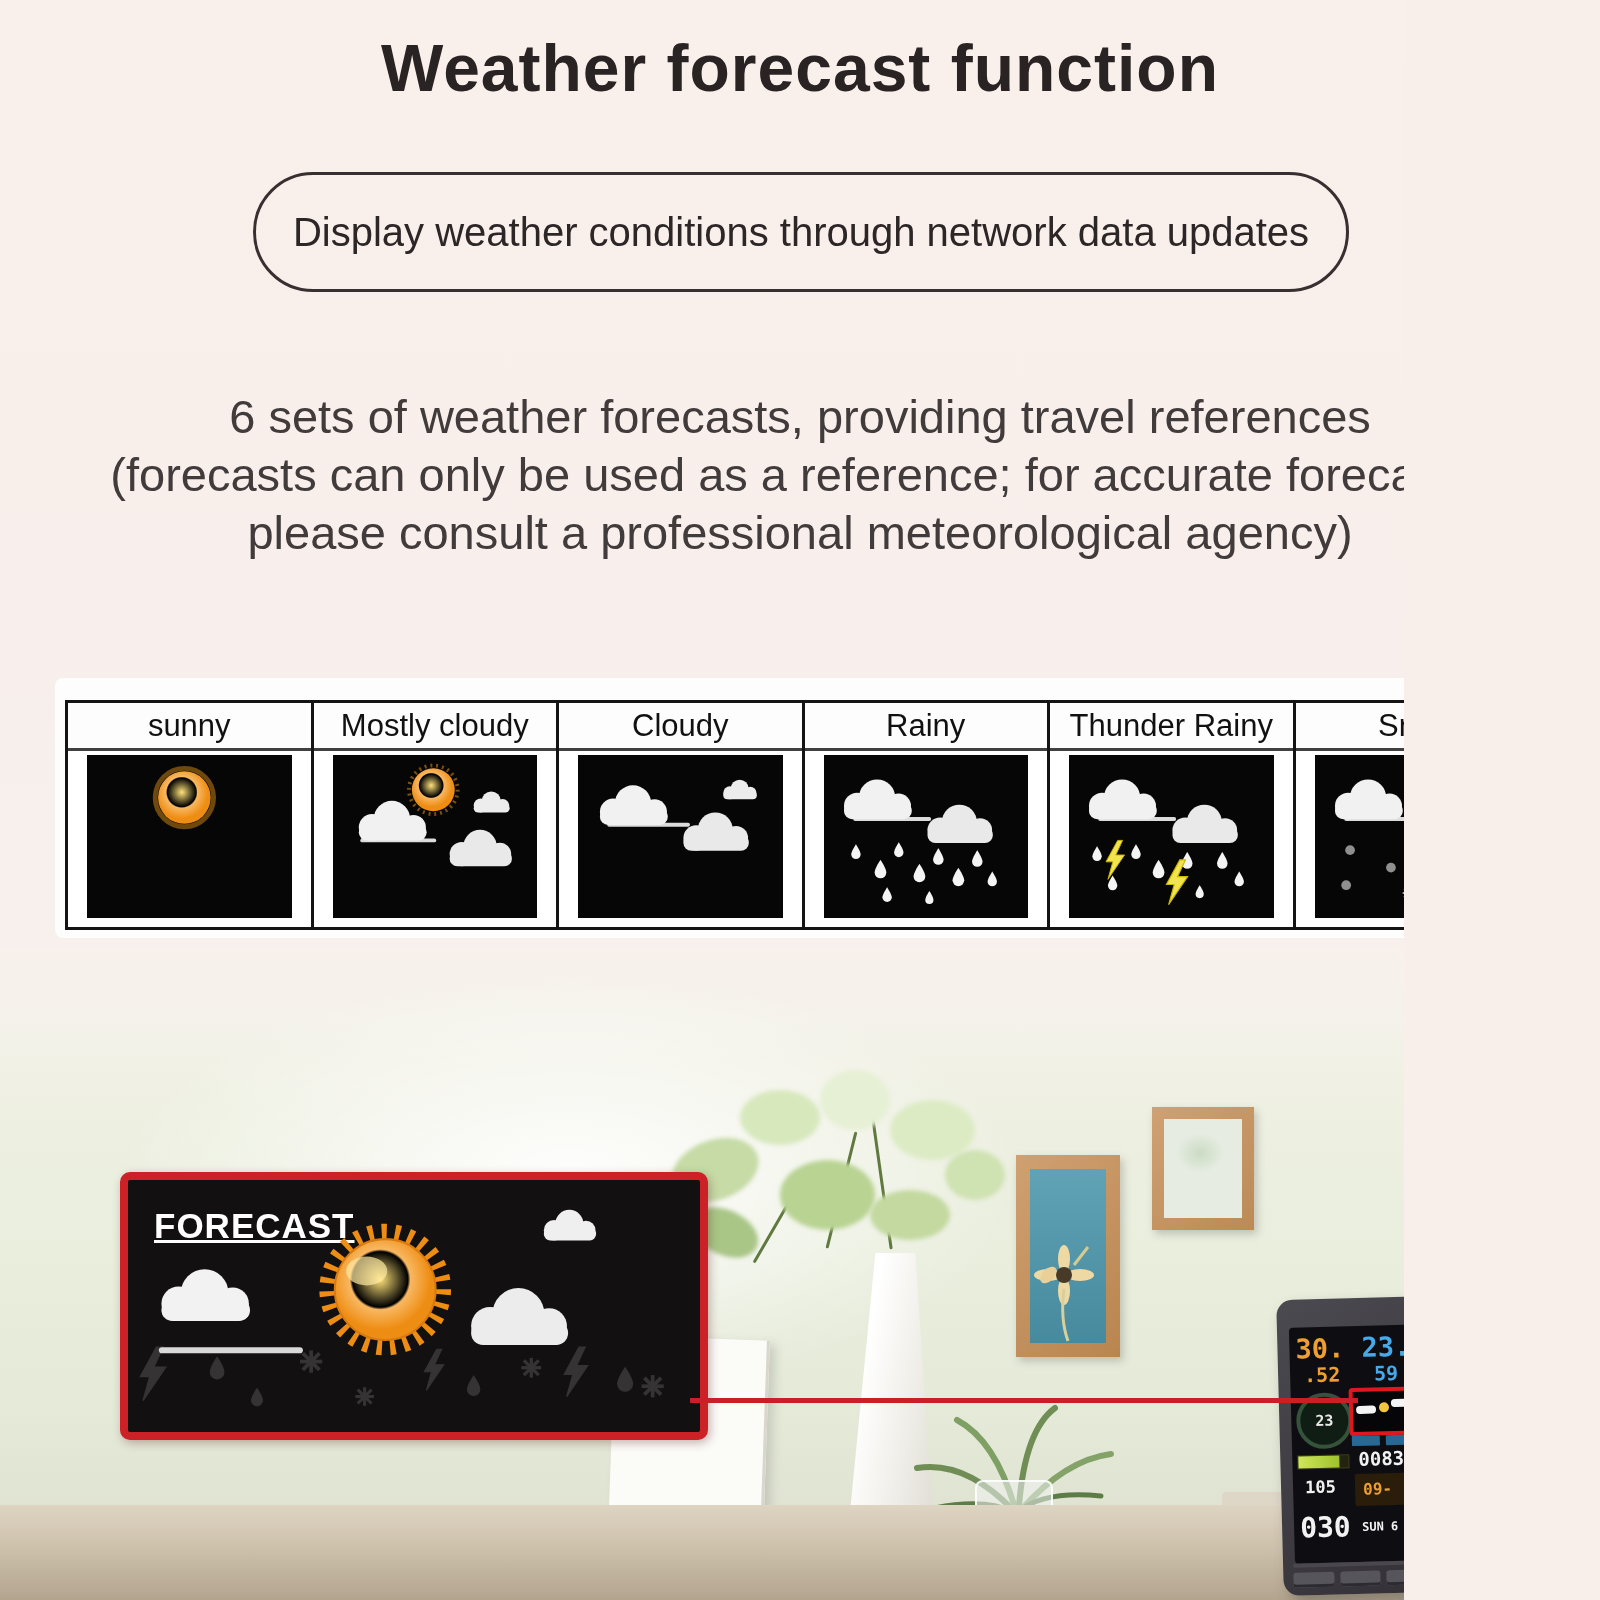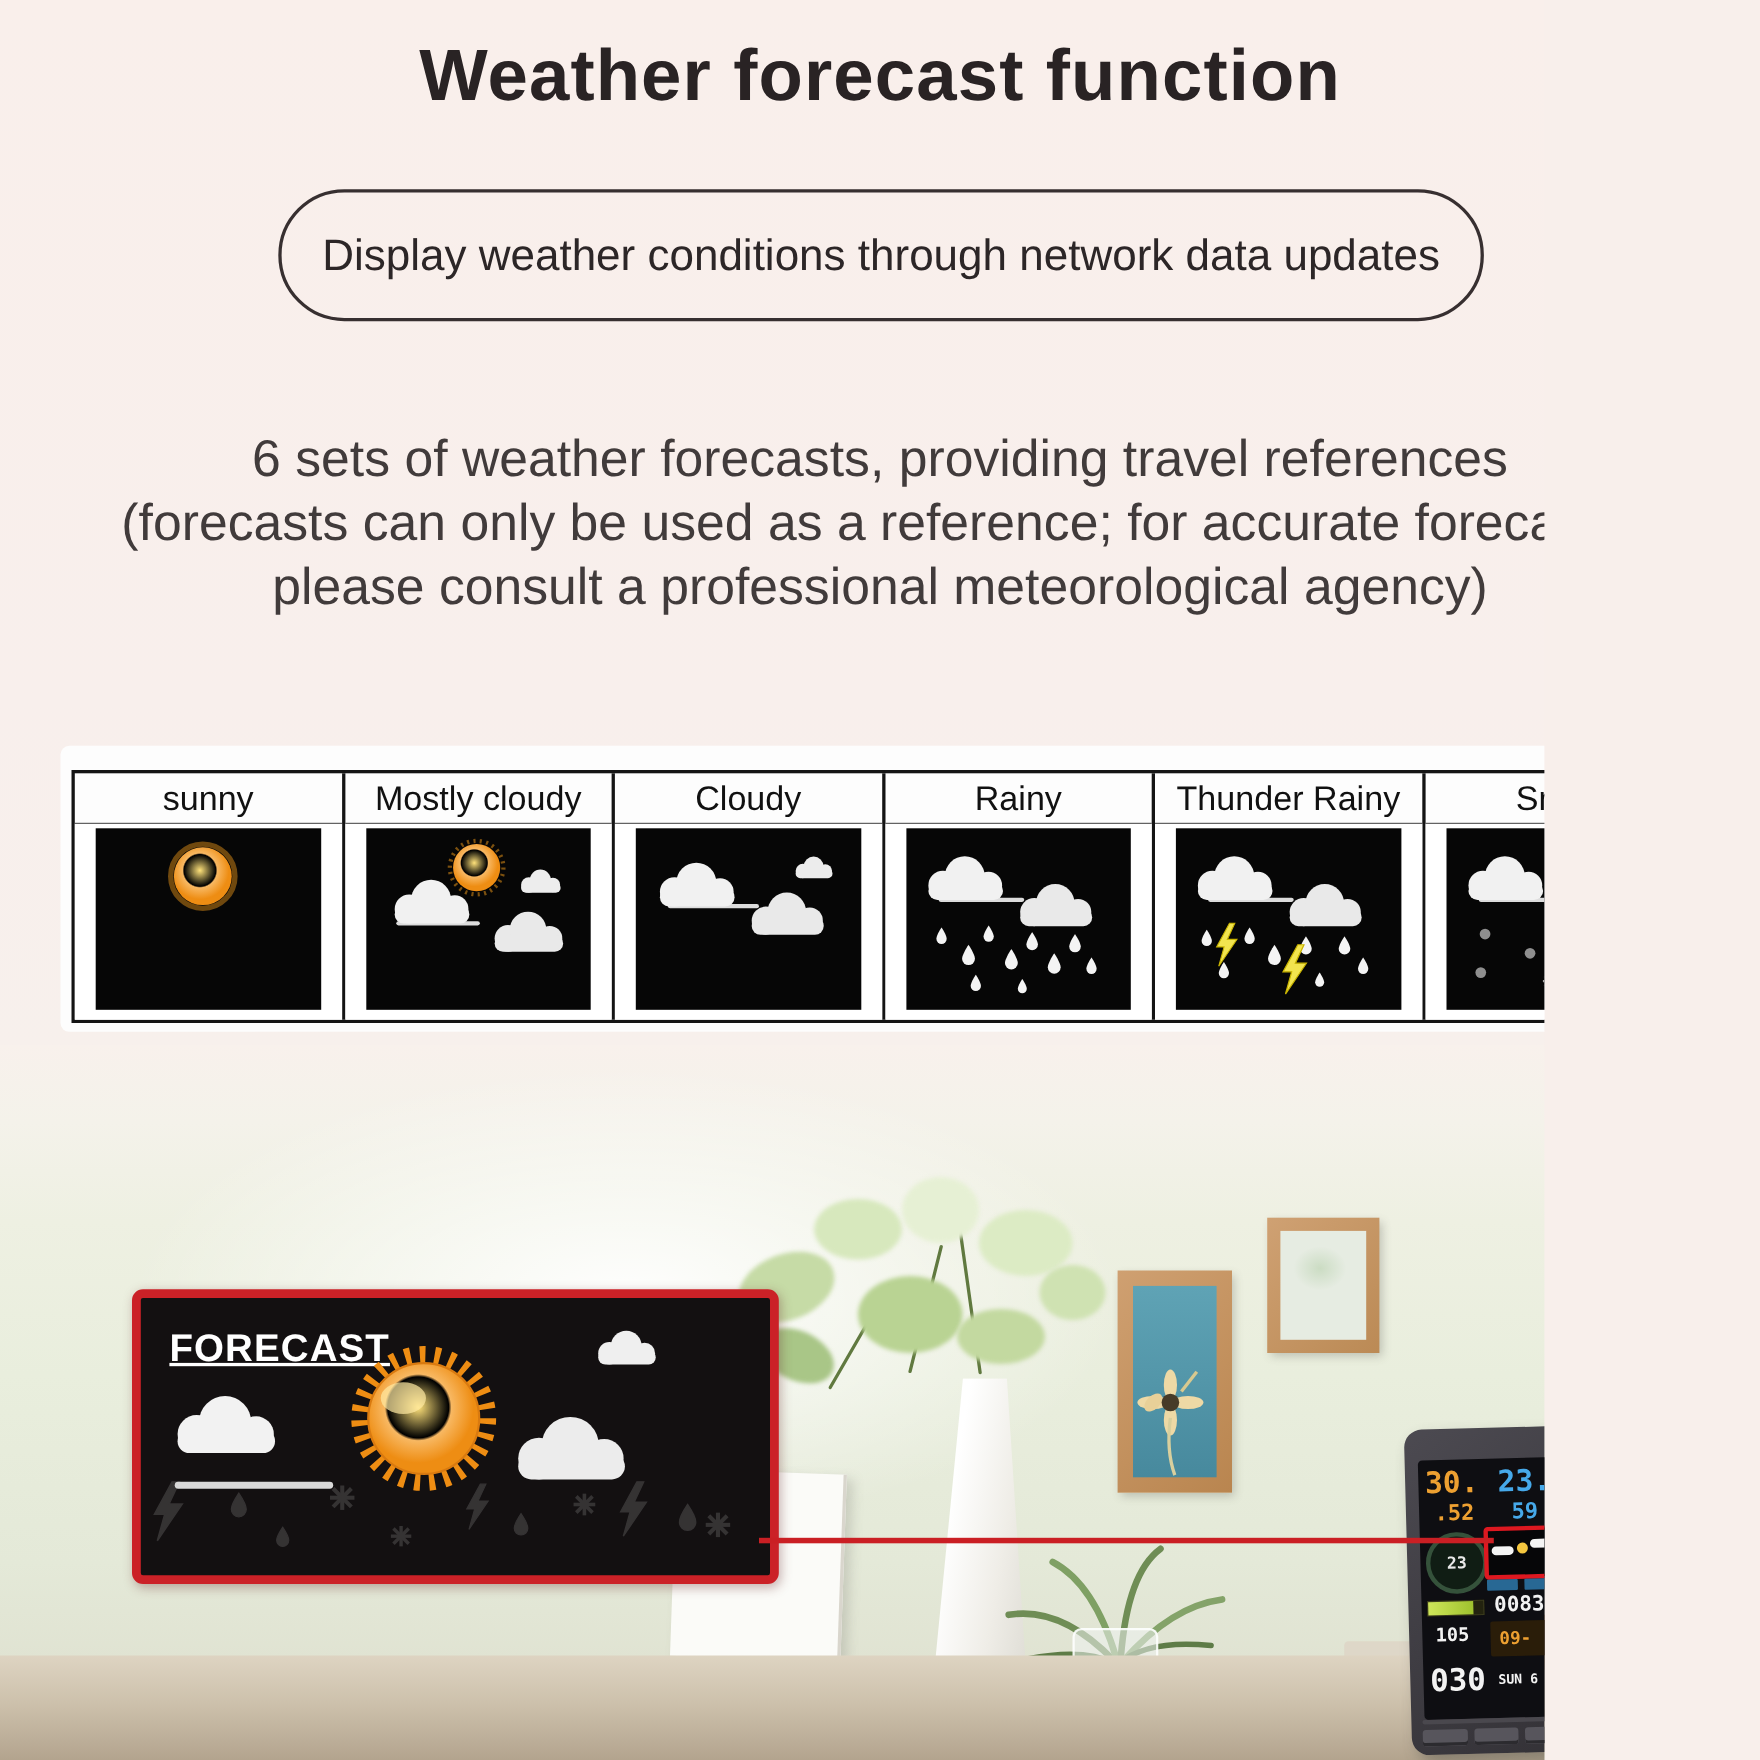--- a/index.html
+++ b/index.html
@@ -13,21 +13,21 @@
         border:3px solid #372f30;border-radius:60px;display:flex;align-items:center;justify-content:center;}
   .pill span{font-size:40px;color:#2c2627;font-weight:500;}
   .desc{position:absolute;left:0;top:388px;width:1600px;text-align:center;
         font-size:47px;color:#413b3b;line-height:58px;white-space:pre-line;}
   
   .strip{position:absolute;left:55px;top:678px;width:1490px;height:260px;background:#fdfdfd;border-radius:8px;}
   .wtable{position:absolute;left:10px;top:22px;width:1470px;height:224px;
           border:3px solid #141414;display:flex;}
   .wcell{flex:1 1 0;border-right:3px solid #141414;display:flex;flex-direction:column;}
   .wcell:last-child{border-right:none;}
-  .whead{height:45px;border-bottom:1px solid #404040;display:flex;align-items:center;justify-content:center;
+  .whead{height:45px;border-bottom:3px solid #404040;display:flex;align-items:center;justify-content:center;
          font-size:31px;color:#111;}
   .wbody{flex:1;position:relative;background:#fff;}
   .wimg{position:absolute;left:19px;right:19px;top:4px;bottom:9px;background:#060606;}
   .wimg svg{position:absolute;left:0;top:0;width:100%;height:100%;}
   
   .photo{position:absolute;left:0;top:950px;width:1600px;height:650px;
          background:linear-gradient(180deg,#f8f1ec 0px,#f4f2ea 70px,#eef0e2 160px,#e9eedd 300px,#e4e9d8 470px,#e0e3d2 560px);}
   .photo .glow{position:absolute;left:120px;top:20px;width:900px;height:420px;border-radius:50%;
          background:radial-gradient(closest-side,rgba(255,255,255,.95),rgba(255,255,255,0));}
   .desk{position:absolute;left:0;top:555px;width:1600px;height:95px;

